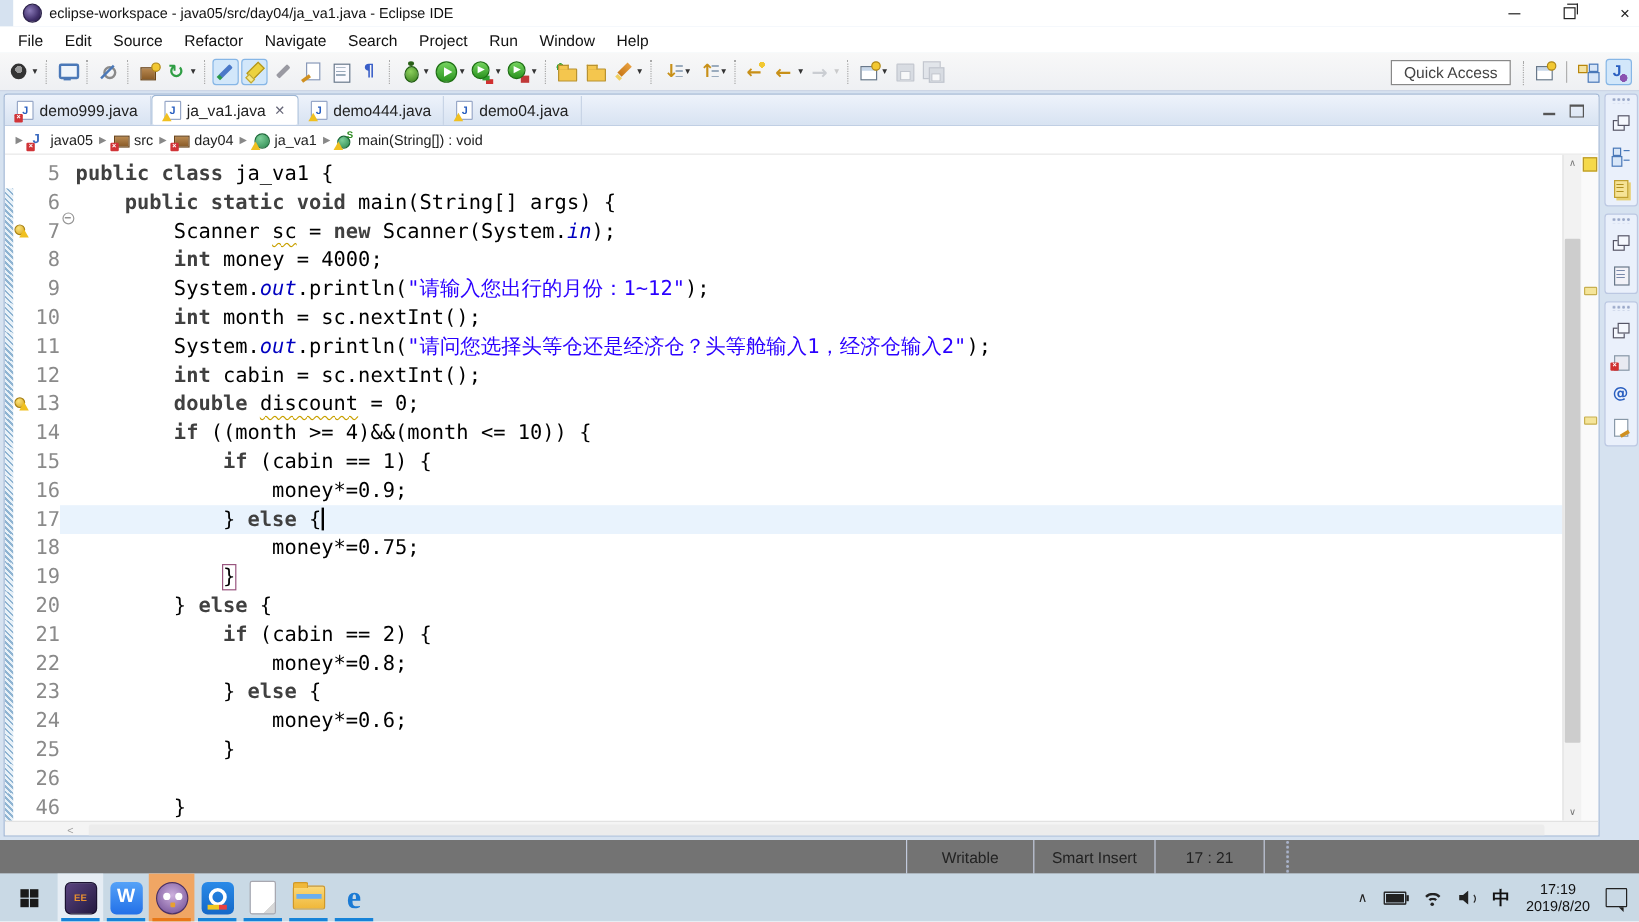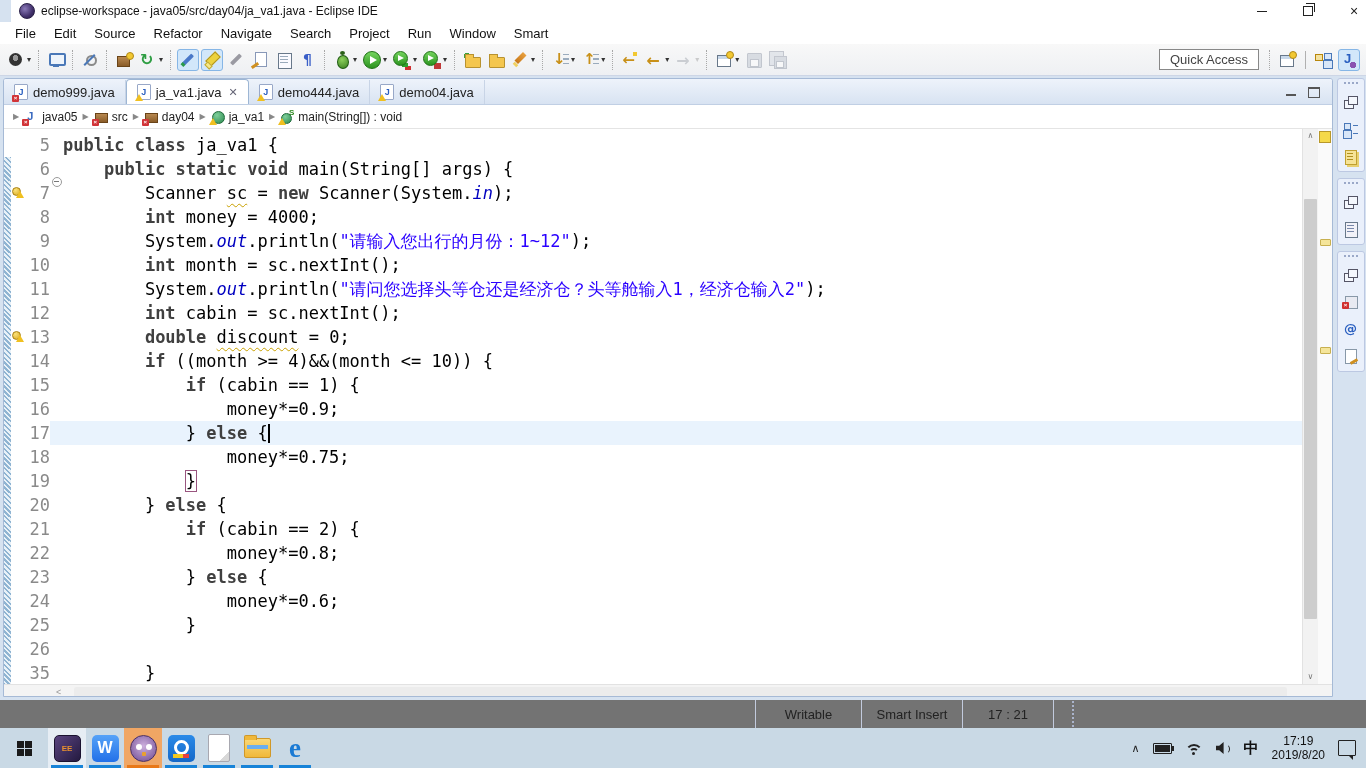--- a/index.html
+++ b/index.html
@@ -76,21 +76,21 @@
   [data-icon="save"]:after{content:"";position:absolute;left:6px;top:9px;width:7px;height:6px;background:#fff;border:1px solid #8890a0;}
   [data-icon="save-all"]:before{content:"";position:absolute;left:6px;top:6px;width:11px;height:11px;background:#b8c0cc;border:1px solid #8890a0;box-shadow:-4px -4px 0 #cdd3dd,-4px -4px 0 1px #8890a0;}
   [data-icon="save-all"]:after{content:"";position:absolute;left:8px;top:11px;width:6px;height:5px;background:#fff;border:1px solid #8890a0;}
   [data-icon="perspective-new"]:before{content:"";position:absolute;left:2px;top:5px;width:12px;height:10px;border:1px solid #68788a;background:#fff;box-shadow:inset 0 3px 0 #c8d8ea;}
   [data-icon="perspective-new"]:after{content:"";position:absolute;left:11px;top:1px;width:6px;height:6px;border-radius:50%;background:#f2c832;border:1px solid #b08818;}
   [data-icon="perspective-tree"]:before{content:"";position:absolute;left:2px;top:4px;width:6px;height:5px;border:1px solid #b8860b;background:#f4e2a0;}
   [data-icon="perspective-tree"]:after{content:"";position:absolute;left:11px;top:3px;width:6px;height:5px;border:1px solid #4a78b8;background:#d8e6f8;box-shadow:0 8px 0 #d8e6f8,0 8px 0 1px #4a78b8;}
   [data-icon="perspective-java"]:before{content:"J";position:absolute;left:5px;top:1px;font:bold 13px "Liberation Sans",sans-serif;color:#2a5fc0;}
   [data-icon="perspective-java"]{background-image:radial-gradient(circle,#8a52b0 55%,transparent 60%);background-size:8px 8px;background-position:10px 11px;background-repeat:no-repeat;}
 
-  .tb-right{margin-left:auto;display:flex;align-items:center;}
+  .tb-right{margin-left:auto;display:flex;align-items:flex-end;}
   .qa{border:1px solid #888;background:#fff;color:#444;font-size:13px;padding:2px 10px;margin-right:6px;}
   .persp-btn{display:inline-flex;padding:1px;border-radius:3px;margin:0 2px;}
   .persp-btn.active{background:#d2e7fa;border:1px solid #86b6e6;padding:0;}
   .persp-div{width:1px;height:18px;background:#b0b0b0;margin:0 4px;}
 
   
   .main{position:absolute;left:0;top:77px;width:100%;height:623px;background:#d6e2f0;}
   .editor-panel{position:absolute;left:3px;top:1px;width:1330px;height:619px;background:#fff;border:1px solid #a6bad6;border-radius:3px 3px 0 0;box-sizing:border-box;overflow:hidden;}
 
   .tabrow{height:25px;background:linear-gradient(#eef3fb,#d8e3f2);display:flex;align-items:flex-end;border-bottom:1px solid #c0cfe4;}
@@ -242,21 +242,21 @@
   <div class="menubar" id="menubar">
       <div class="menu-item">File</div>
       <div class="menu-item">Edit</div>
       <div class="menu-item">Source</div>
       <div class="menu-item">Refactor</div>
       <div class="menu-item">Navigate</div>
       <div class="menu-item">Search</div>
       <div class="menu-item">Project</div>
       <div class="menu-item">Run</div>
       <div class="menu-item">Window</div>
-      <div class="menu-item">Smart</div>
+      <div class="menu-item">Help</div>
     </div>
 
   <div class="toolbar">
     <span id="tbgroups" style="display:flex;align-items:center;">
         <span class="tbtn">
           <i class="ticon" data-icon="avatar"></i>
           <span class="caret">▾</span>
         </span>
         <span class="tbsep"></span>
         <span class="tbtn">
@@ -636,21 +636,21 @@
             <span class="lmargin"></span>
             <span class="lnum">26</span>
             <span class="lcontent">
               <span class="fold"></span>
               <span class="cl"></span>
             </span>
           </div>
           <div class="crow">
             <span class="qdiff hatch"></span>
             <span class="lmargin"></span>
-            <span class="lnum">35</span>
+            <span class="lnum">46</span>
             <span class="lcontent">
               <span class="fold"></span>
               <span class="cl"><span>        }</span></span>
             </span>
           </div>
           <div class="vscroll">
             <span class="vs-up">∧</span>
             <span class="vthumb" style="top:70px;height:420px;"></span>
             <span class="vs-down">∨</span>
           </div>

